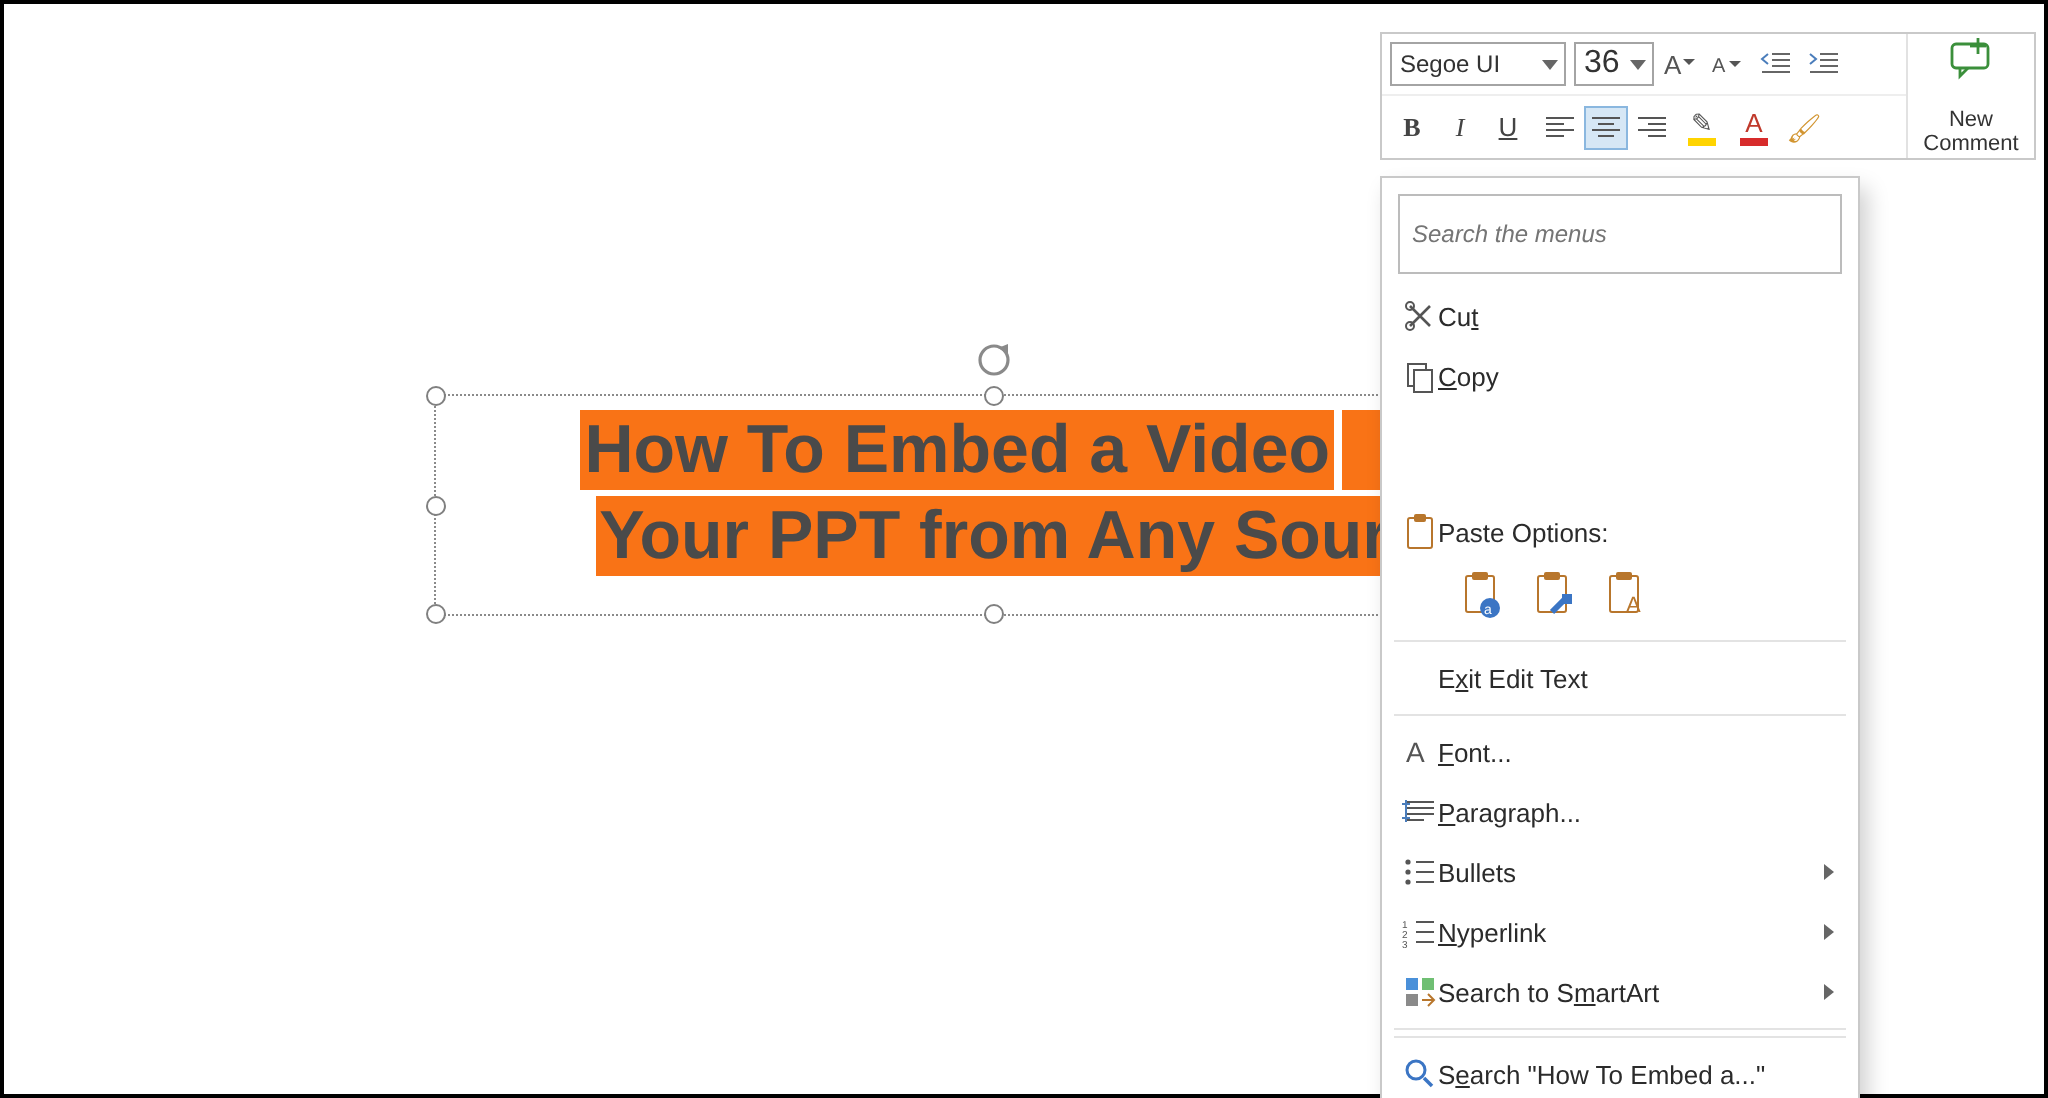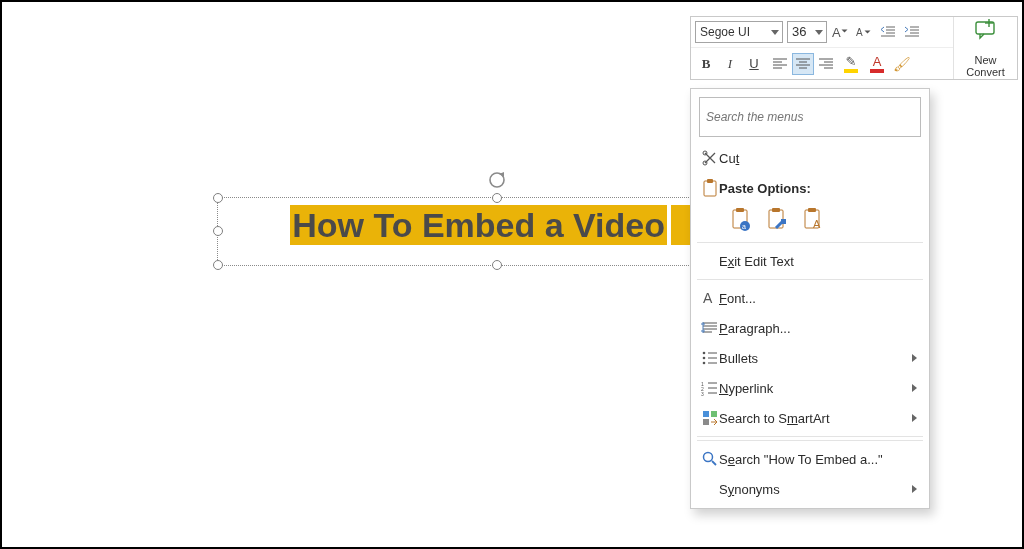--- a/index.html
+++ b/index.html
@@ -61,21 +61,21 @@
     position: absolute;
     right: 3px; top: 8px;
     border-left: 4px solid transparent;
     border-right: 4px solid transparent;
     border-top: 5px solid #666;
   }
   .font-size {
     width: 40px;
     height: 22px;
     border: 1px solid #a4a4a4;
-    font-size: 13px;
+    font-size: 16px;
     padding: 0 14px 0 4px;
     line-height: 20px;
     position: relative;
     color: #333;
     margin-left: 2px;
   }
   .tb-btn {
     width: 22px; height: 22px;
     display: flex; align-items: center; justify-content: center;
     font-size: 13px;
@@ -127,21 +127,21 @@
     padding: 6px 10px 18px 10px;
     border: 1px dotted #8a8a8a;
     position: relative;
     text-align: center;
     cursor: text;
   }
   .textbox .title-text {
     font-size: 34px;
     font-weight: 700;
     color: #4a4a4a;
-    background: #eab308;
+    background: #f97316;
     line-height: 1.25;
     display: inline;
     padding: 1px 2px;
   }
   .handle {
     position: absolute;
     width: 10px; height: 10px;
     border: 1px solid #808080;
     background: #fff;
     border-radius: 50%;
@@ -193,21 +193,21 @@
     width: 0; height: 0;
     border-top: 4px solid transparent;
     border-bottom: 4px solid transparent;
     border-left: 5px solid #666;
   }
   .ctx-sep {
     height: 1px;
     background: #e3e3e3;
     margin: 3px 6px;
   }
-  .ctx-header { font-weight:700; }
+  .ctx-header { font-weight:400;margin-top:48px; }
   .paste-opts {
     display:flex; gap:12px; padding: 4px 0 8px 38px;
   }
   .paste-opts .po {
     width:24px; height:24px; display:flex; align-items:center; justify-content:center;
   }
   .ctx-highlight {
     border: 3px solid #e2262a;
   }
   u.mnemonic { text-decoration: underline; }
@@ -301,35 +301,36 @@
       </div>
     </div>
     <div class="new-comment">
       <svg width="22" height="20">
         <rect x="1" y="3" width="18" height="12" rx="2" fill="none" stroke="#3b8f3b" stroke-width="1.4"></rect>
         <path d="M5 15 L5 19 L9 15" fill="none" stroke="#3b8f3b" stroke-width="1.4"></path>
         <line x1="14" y1="0" x2="14" y2="8" stroke="#3b8f3b" stroke-width="1.4"></line>
         <line x1="10" y1="4" x2="18" y2="4" stroke="#3b8f3b" stroke-width="1.4"></line>
       </svg>
       <div class="lbl">
-        <span>New</span><br><span>Convert</span>
+        <span>New</span><br><span>Comment</span>
       </div>
     </div>
   </div>
 
   <div class="textbox-wrap">
     <div class="rotate-handle">
       <svg width="22" height="22">
         <circle cx="11" cy="11" r="7" stroke="#8a8a8a" stroke-width="1.6" fill="none"></circle>
         <path d="M18 8 L18 3 L13 5 Z" fill="#8a8a8a"></path>
       </svg>
     </div>
     <div class="textbox">
       <span class="title-text">How To Embed a Video</span>
       <span class="title-text">&nbsp;&nbsp;&nbsp;</span><br>
+      <span class="title-text">Your PPT from Any Sour</span>
       <div class="handle h-nw"></div>
       <div class="handle h-n"></div>
       <div class="handle h-ne"></div>
       <div class="handle h-w"></div>
       <div class="handle h-e"></div>
       <div class="handle h-sw"></div>
       <div class="handle h-s"></div>
       <div class="handle h-se"></div>
     </div>
   </div>
@@ -342,20 +343,29 @@
     <div class="ctx-item">
       <span class="ctx-ico">
         <svg width="16" height="16">
             <path d="M3 3 L13 13 M13 3 L3 13" stroke="#555" stroke-width="1.3"></path>
             <circle cx="3" cy="13" r="2" fill="none" stroke="#555"></circle>
             <circle cx="3" cy="3" r="2" fill="none" stroke="#555"></circle>
           </svg>
       </span>
       <span class="ctx-label"><span>Cu</span><u class="mnemonic">t</u></span>
     </div>
+    <div class="ctx-item">
+      <span class="ctx-ico">
+        <svg width="16" height="16">
+            <rect x="2" y="2" width="9" height="11" fill="none" stroke="#555"></rect>
+            <rect x="5" y="5" width="9" height="11" fill="#fff" stroke="#555"></rect>
+          </svg>
+      </span>
+      <span class="ctx-label"><u class="mnemonic">C</u><span>opy</span></span>
+    </div>
     <div class="ctx-item ctx-header">
       <span class="ctx-ico">
         <svg width="16" height="18">
             <rect x="2" y="2" width="12" height="15" rx="1" fill="none" stroke="#b8762c"></rect>
             <rect x="5" y="0" width="6" height="4" rx="1" fill="#b8762c"></rect>
           </svg>
       </span>
       <span class="ctx-label">Paste Options:</span>
     </div>
     <div class="paste-opts">

